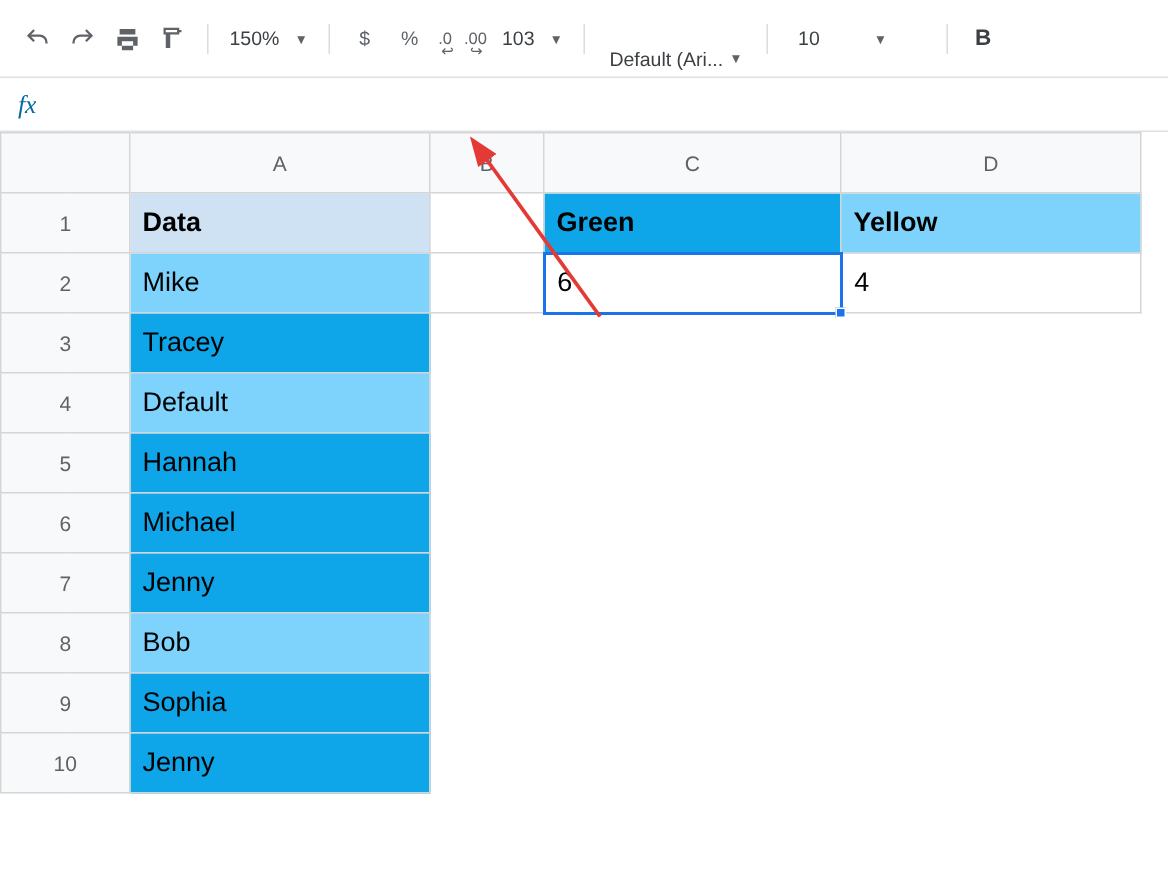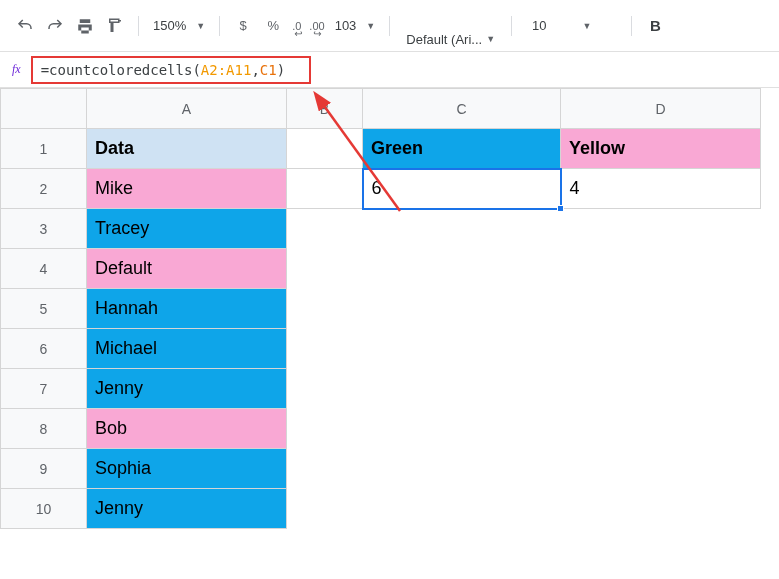--- a/index.html
+++ b/index.html
@@ -55,22 +55,22 @@
       display:flex;
       align-items:center;
       height:36px;
       border-bottom:1px solid #e0e0e0;
       padding:0 12px;
       gap:10px;
     }
     .fx-icon {
       font-style: italic;
       font-family: serif;
-      color:#6d28d9;
-      font-size:12px;
+      color:#0369a1;
+      font-size:17px;
     }
     .formula-frame {
       border:2px solid #e53935;
       padding:4px 8px;
       font-family: 'Consolas', monospace;
       font-size:14px;
       color:#3c4043;
       display:flex;
       align-items:center;
       height:28px;
@@ -108,21 +108,21 @@
       text-align:center;
       font-weight:normal;
       font-size:14px;
       width:46px;
     }
     .corner { background:#f8f9fa; border-top:1px solid #d5d5d5; border-left:1px solid #d5d5d5; }
     .col-a { width:200px; }
     .col-b { width:76px; }
     .col-c { width:198px; }
     .col-d { width:200px; }
-    .yellow { background:#f9a8d4; }
+    .yellow { background:#7dd3fc; }
     .green { background:#0ea5e9; }
     .blue-head { background:#cfe2f3; font-weight:bold; }
     .bold { font-weight:bold; }
     .center { text-align:center; }
     .sel-cell {
       border:2px solid #1a73e8 !important;
       position:relative;
     }
     .sel-handle {
       position:absolute;
@@ -202,23 +202,20 @@
     <span class="caret" style="margin-left:36px">▼</span>
   </div>
   <div class="divider"></div>
   <div class="tb-btn">
       <span class="bold-b">B</span>
     </div>
 </div>
 
 <div class="formula-row">
   <span class="fx-icon">fx</span>
-  <div class="formula-frame">
-    <span><span>=countcoloredcells(</span><span class="rng">A2:A11</span><span>,</span><span class="cellref">C1</span><span>)</span></span>
-  </div>
 </div>
 
 <div class="sheet-wrap">
 <table class="sheet">
   <colgroup>
     <col style="width:46px">
         <col style="width:40px">
         <col class="col-a">
         <col class="col-b">
         <col class="col-c">

